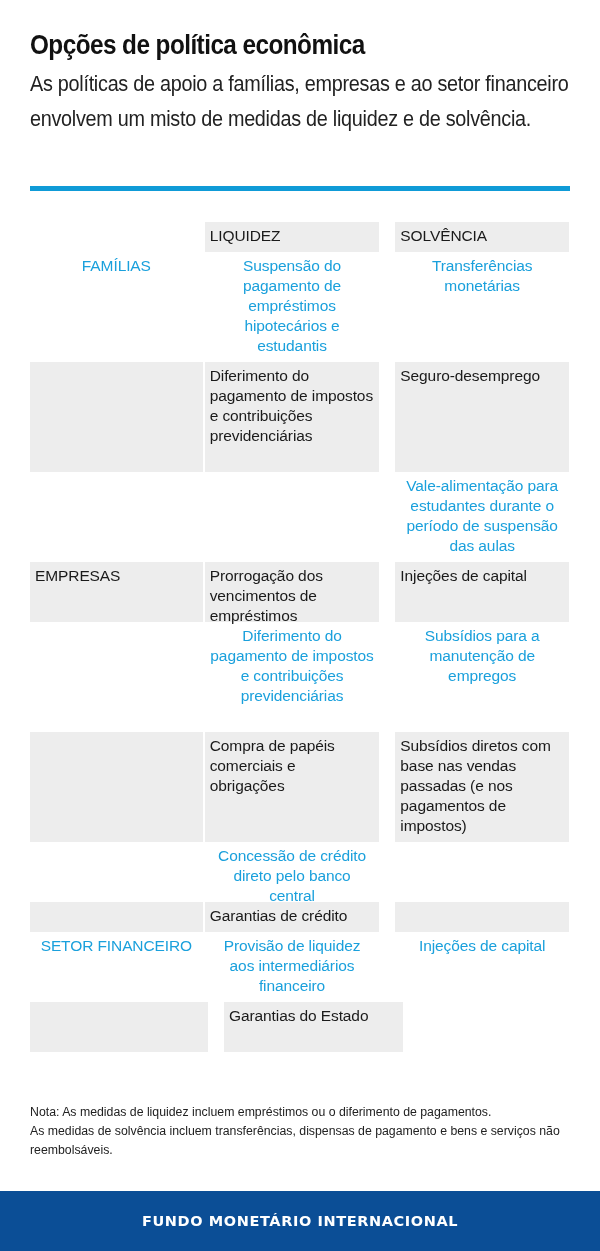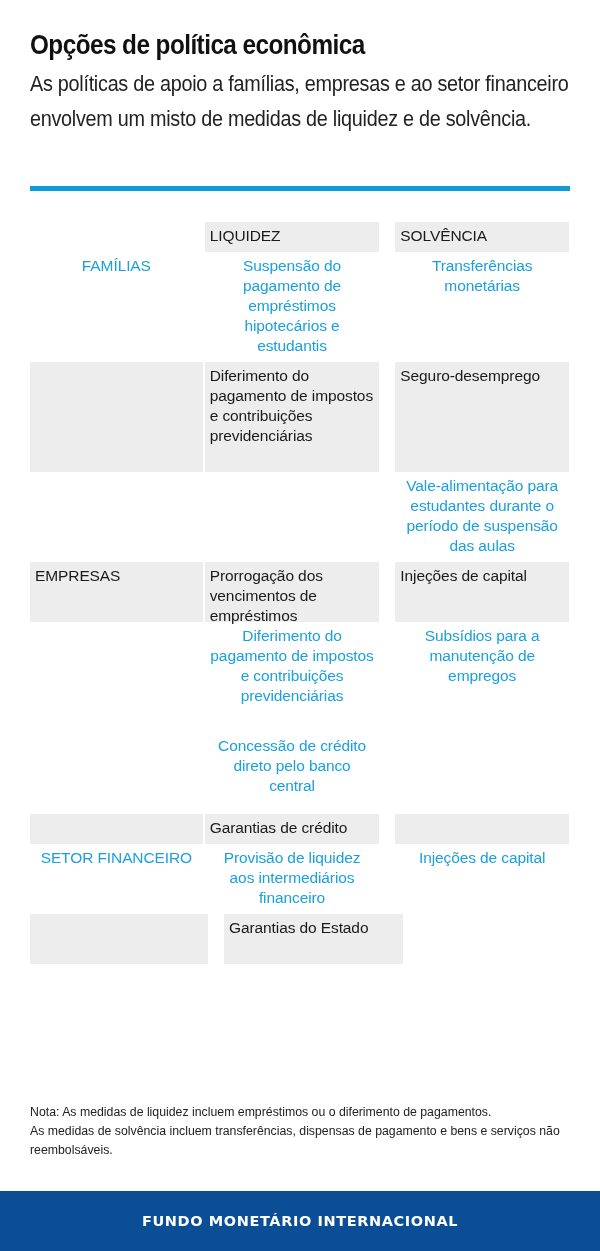--- a/index.html
+++ b/index.html
@@ -75,21 +75,26 @@
       <div class="row gray" style="height: 60px;">
         <div class="cell c0">EMPRESAS</div>
         <div class="cell c1">Prorrogação dos vencimentos de empréstimos</div>
         <div class="cell c2">Injeções de capital</div>
       </div>
       <div class="row" style="height: 110px;">
         <div class="cell c0"></div>
         <div class="cell c1 blue">Diferimento do pagamento de impostos e contribuições previdenciárias</div>
         <div class="cell c2 blue">Subsídios para a manutenção de empregos</div>
       </div>
-      <div class="row" style="height: 82px; gap: 12px;">
+      <div class="row gray" style="height: 110px;">
+        <div class="cell c0"></div>
+        <div class="cell c1">Compra de papéis comerciais e obrigações</div>
+        <div class="cell c2">Subsídios diretos com base nas vendas passadas (e nos pagamentos de impostos)</div>
+      </div>
+      <div class="row" style="height: 60px; gap: 12px;">
         <div class="cell c0"></div>
         <div class="cell c1 blue">Concessão de crédito direto pelo banco central</div>
         <div class="cell c2 blue"></div>
       </div>
       <div class="row gray" style="height: 30px;">
         <div class="cell c0"></div>
         <div class="cell c1">Garantias de crédito</div>
         <div class="cell c2"></div>
       </div>
       <div class="row" style="height: 70px;">

